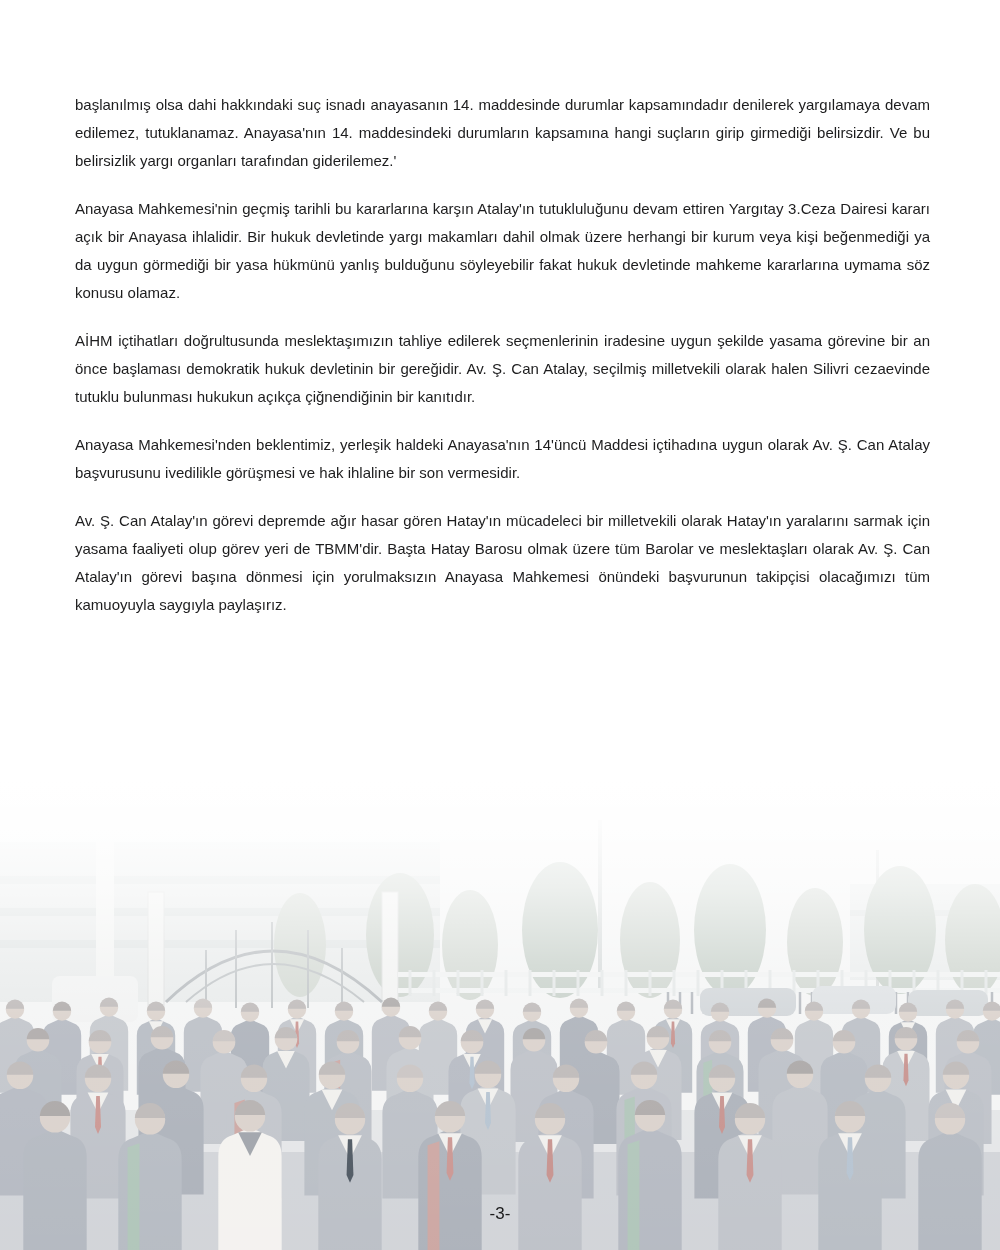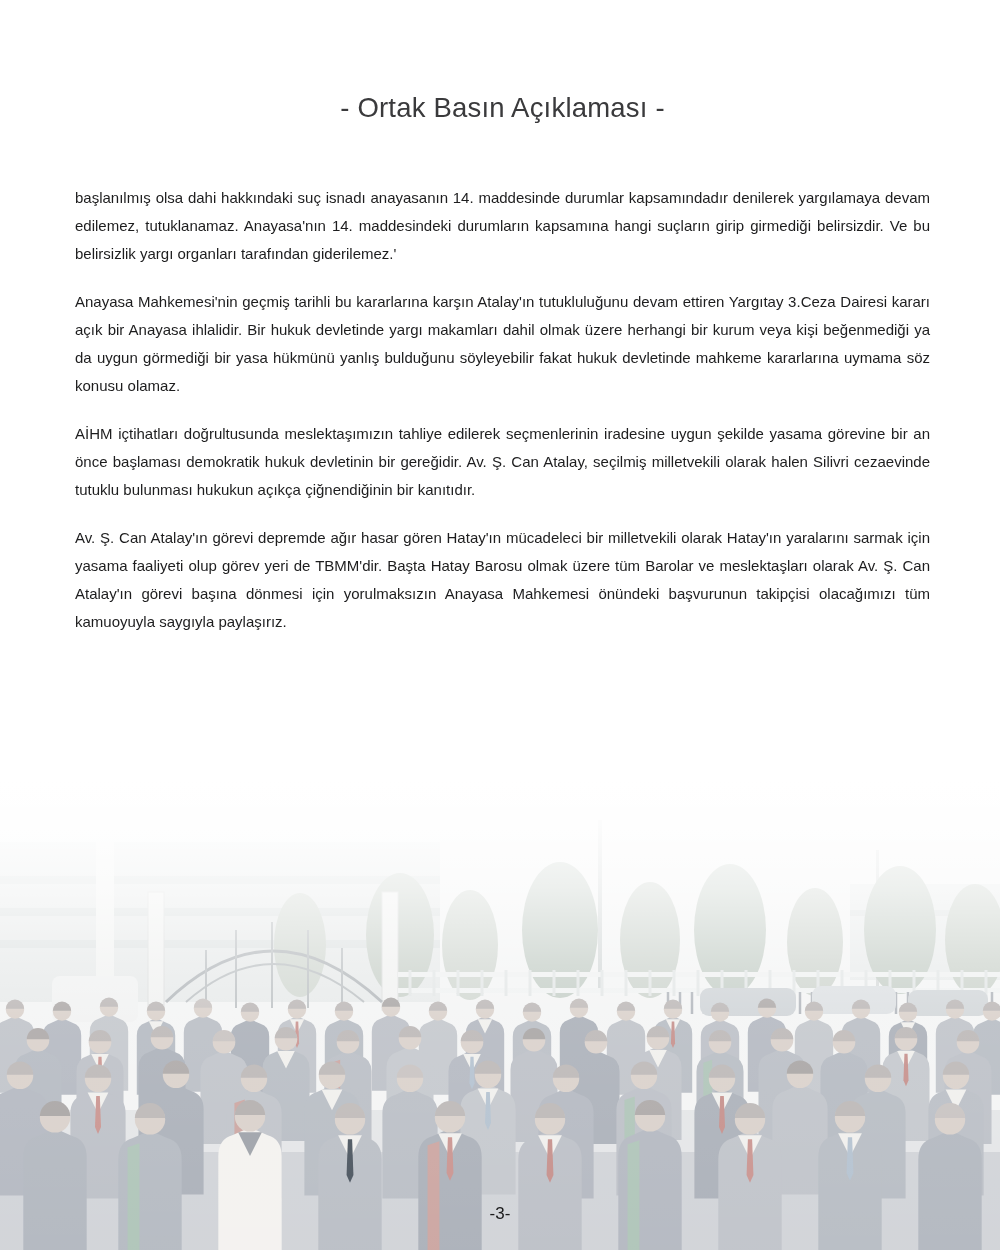--- a/index.html
+++ b/index.html
@@ -189,23 +189,23 @@
         <use href="#prs" transform="translate(550,350) scale(1.32)" style="--suit:#b3b7bf;--shirt:#eeedea;--tie:#bd7f7a"></use>
         <use href="#prs" transform="translate(650,347) scale(1.32)" style="--suit:#a9aeb8;--stripe:#a3bcae;--hair:#a19c9b"></use>
         <use href="#prs" transform="translate(750,350) scale(1.32)" style="--suit:#b7bbc2;--shirt:#eeedea;--tie:#c2847f"></use>
         <use href="#prs" transform="translate(850,348) scale(1.32)" style="--suit:#adb3bb;--shirt:#eeedea;--tie:#a9b9c9"></use>
         <use href="#prs" transform="translate(950,350) scale(1.32)" style="--suit:#a7adb6;--hair:#c0bab8"></use>
       </g>
     </svg>
   </div>
 
   <div class="content">
-    <h1 class="title">- Ortak Basın Açıklaması -</h1>
     <div class="body-text">
       <p>başlanılmış olsa dahi hakkındaki suç isnadı anayasanın 14. maddesinde durumlar kapsamındadır denilerek yargılamaya devam edilemez, tutuklanamaz. Anayasa'nın 14. maddesindeki durumların kapsamına hangi suçların girip girmediği belirsizdir. Ve bu belirsizlik yargı organları tarafından giderilemez.'</p>
       <p>Anayasa Mahkemesi'nin geçmiş tarihli bu kararlarına karşın Atalay'ın tutukluluğunu devam ettiren Yargıtay 3.Ceza Dairesi kararı açık bir Anayasa ihlalidir. Bir hukuk devletinde yargı makamları dahil olmak üzere herhangi bir kurum veya kişi beğenmediği ya da uygun görmediği bir yasa hükmünü yanlış bulduğunu söyleyebilir fakat hukuk devletinde mahkeme kararlarına uymama söz konusu olamaz.</p>
       <p>AİHM içtihatları doğrultusunda meslektaşımızın tahliye edilerek seçmenlerinin iradesine uygun şekilde yasama görevine bir an önce başlaması demokratik hukuk devletinin bir gereğidir. Av. Ş. Can Atalay, seçilmiş milletvekili olarak halen Silivri cezaevinde tutuklu bulunması hukukun açıkça çiğnendiğinin bir kanıtıdır.</p>
+      <p>Anayasa Mahkemesi'nden beklentimiz, yerleşik haldeki Anayasa'nın 14'üncü Maddesi içtihadına uygun olarak Av. Ş. Can Atalay başvurusunu ivedilikle görüşmesi ve hak ihlaline bir son vermesidir.</p>
       <p>Av. Ş. Can Atalay'ın görevi depremde ağır hasar gören Hatay'ın mücadeleci bir milletvekili olarak Hatay'ın yaralarını sarmak için yasama faaliyeti olup görev yeri de TBMM'dir. Başta Hatay Barosu olmak üzere tüm Barolar ve meslektaşları olarak Av. Ş. Can Atalay'ın görevi başına dönmesi için yorulmaksızın Anayasa Mahkemesi önündeki başvurunun takipçisi olacağımızı tüm kamuoyuyla saygıyla paylaşırız.</p>
     </div>
   </div>
 
   <div class="page-number">-3-</div>
 </div>
 
 </body></html>

